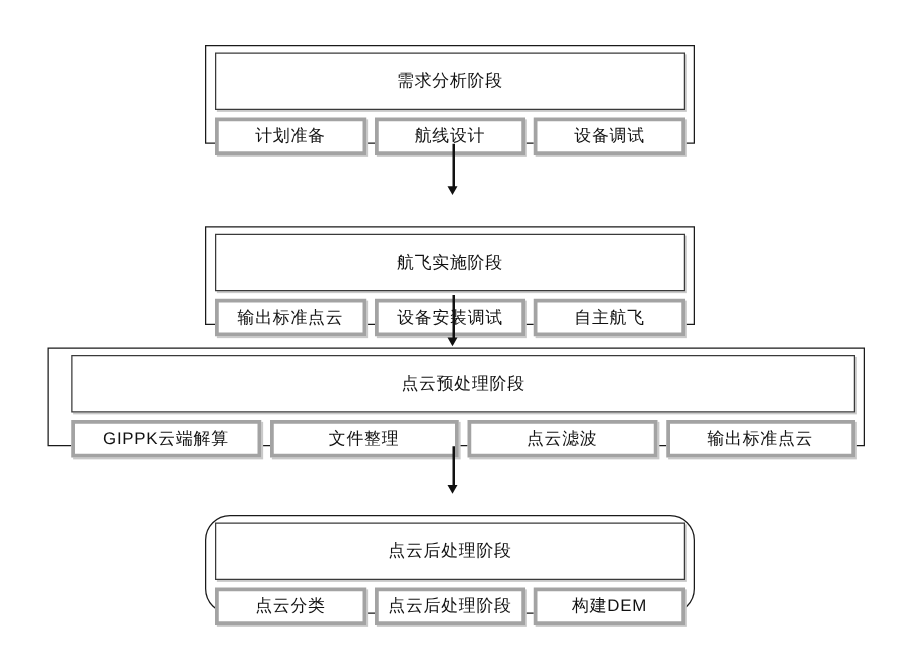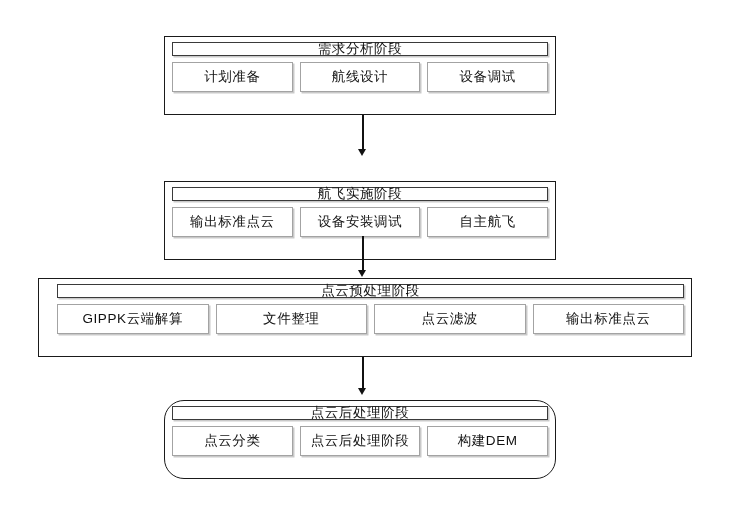--- a/index.html
+++ b/index.html
@@ -29,21 +29,21 @@
     box-sizing: border-box;
     border: 1px solid #1a1a1a;
     background: #ffffff;
     padding: 5px 7px 6px 7px;
   }
 
   
   .stage-title {
     box-sizing: border-box;
     width: 100%;
-    height: 14px;
+    height: 46px;
     border: 1px solid #3a3a3a;
     background: #ffffff;
     box-shadow: 1.5px 1.5px 0 0 #c9c9c9;
     display: flex;
     align-items: center;
     justify-content: center;
     font-size: 13.5px;
     color: #111111;
     letter-spacing: 0.6px;
     margin-bottom: 6px;
@@ -54,37 +54,37 @@
     display: flex;
     flex-direction: row;
     gap: 7px;
     height: 30px;
   }
 
   .item-box {
     box-sizing: border-box;
     flex: 1 1 0;
     min-width: 0;
-    border: 1px solid #a3a3a3;
+    border: 3px solid #a3a3a3;
     background: #ffffff;
     box-shadow: 1.5px 1.5px 0 0 #c9c9c9;
     display: flex;
     align-items: center;
     justify-content: center;
     font-size: 13.5px;
     color: #111111;
     letter-spacing: 0.6px;
     white-space: nowrap;
   }
 
   
   #stage-1 { left: 164px; top: 36px;  width: 392px; height: 79px; }
   #stage-2 { left: 164px; top: 157px; width: 392px; height: 79px; margin-top: 24px; }
   #stage-3 { left: 38px;  top: 278px; width: 654px; height: 79px; padding-left: 18px; }
-  #stage-4 { left: 164px; top: 400px; width: 392px; height: 79px; border-radius: 20px; }
+  #stage-4 { left: 164px; top: 412px; width: 392px; height: 79px; border-radius: 20px; }
 
   
   .connector {
     position: absolute;
     width: 14px;
   }
   .connector .line {
     position: absolute;
     left: 6px;
     top: 0;

